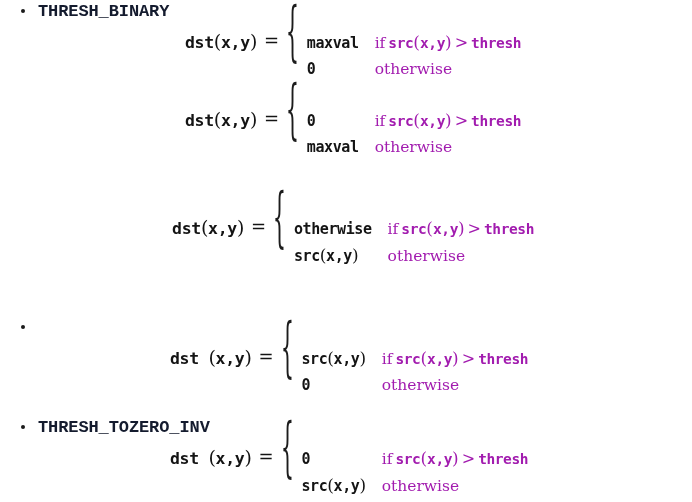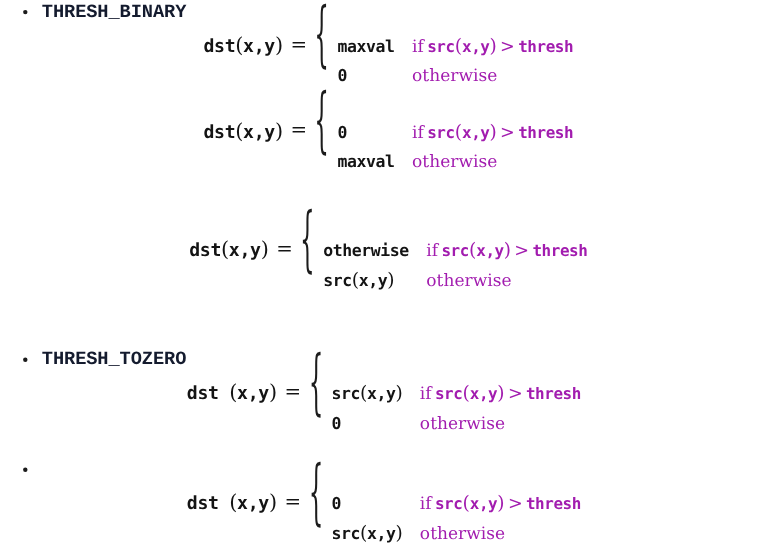--- a/index.html
+++ b/index.html
@@ -210,40 +210,40 @@
           <span class="case-val">src<span class="paren-math">(</span>x,y<span class="paren-math">)</span></span>
           <span class="case-cond">otherwise</span>
         </span>
       </div>
     </div>
   </section>
 
   <section class="thresh-block fw-3">
     <div class="bullet-row">
       <span class="bullet-dot"></span>
-      <span class="bullet-label">THRESH_TOZERO</span>
     </div>
     <div class="formula-wrap">
       <div class="formula">
         <span class="lhs">dst&nbsp;<span class="paren-math">(</span><span class="var-math">x</span>,<span class="var-math">y</span><span class="paren-math">)</span></span>
         <span class="eq">=</span>
         <span class="brace">{</span>
         <span class="cases">
           <span class="case-val">src<span class="paren-math">(</span>x,y<span class="paren-math">)</span></span>
           <span class="case-cond"><span class="ifword">if</span><span class="mono">src</span><span class="paren-math">(</span><span class="mono">x</span><span class="mono">,</span><span class="mono">y</span><span class="paren-math">)</span><span class="rel">&gt;</span><span class="mono">thresh</span></span>
           <span class="case-val">0</span>
           <span class="case-cond">otherwise</span>
         </span>
       </div>
     </div>
   </section>
 
   <section class="thresh-block fw-4">
     <div class="bullet-row">
       <span class="bullet-dot"></span>
+      <span class="bullet-label">THRESH_TOZERO_INV</span>
     </div>
     <div class="formula-wrap">
       <div class="formula">
         <span class="lhs">dst&nbsp;<span class="paren-math">(</span><span class="var-math">x</span>,<span class="var-math">y</span><span class="paren-math">)</span></span>
         <span class="eq">=</span>
         <span class="brace">{</span>
         <span class="cases">
           <span class="case-val">0</span>
           <span class="case-cond"><span class="ifword">if</span><span class="mono">src</span><span class="paren-math">(</span><span class="mono">x</span><span class="mono">,</span><span class="mono">y</span><span class="paren-math">)</span><span class="rel">&gt;</span><span class="mono">thresh</span></span>
           <span class="case-val">src<span class="paren-math">(</span>x,y<span class="paren-math">)</span></span>

